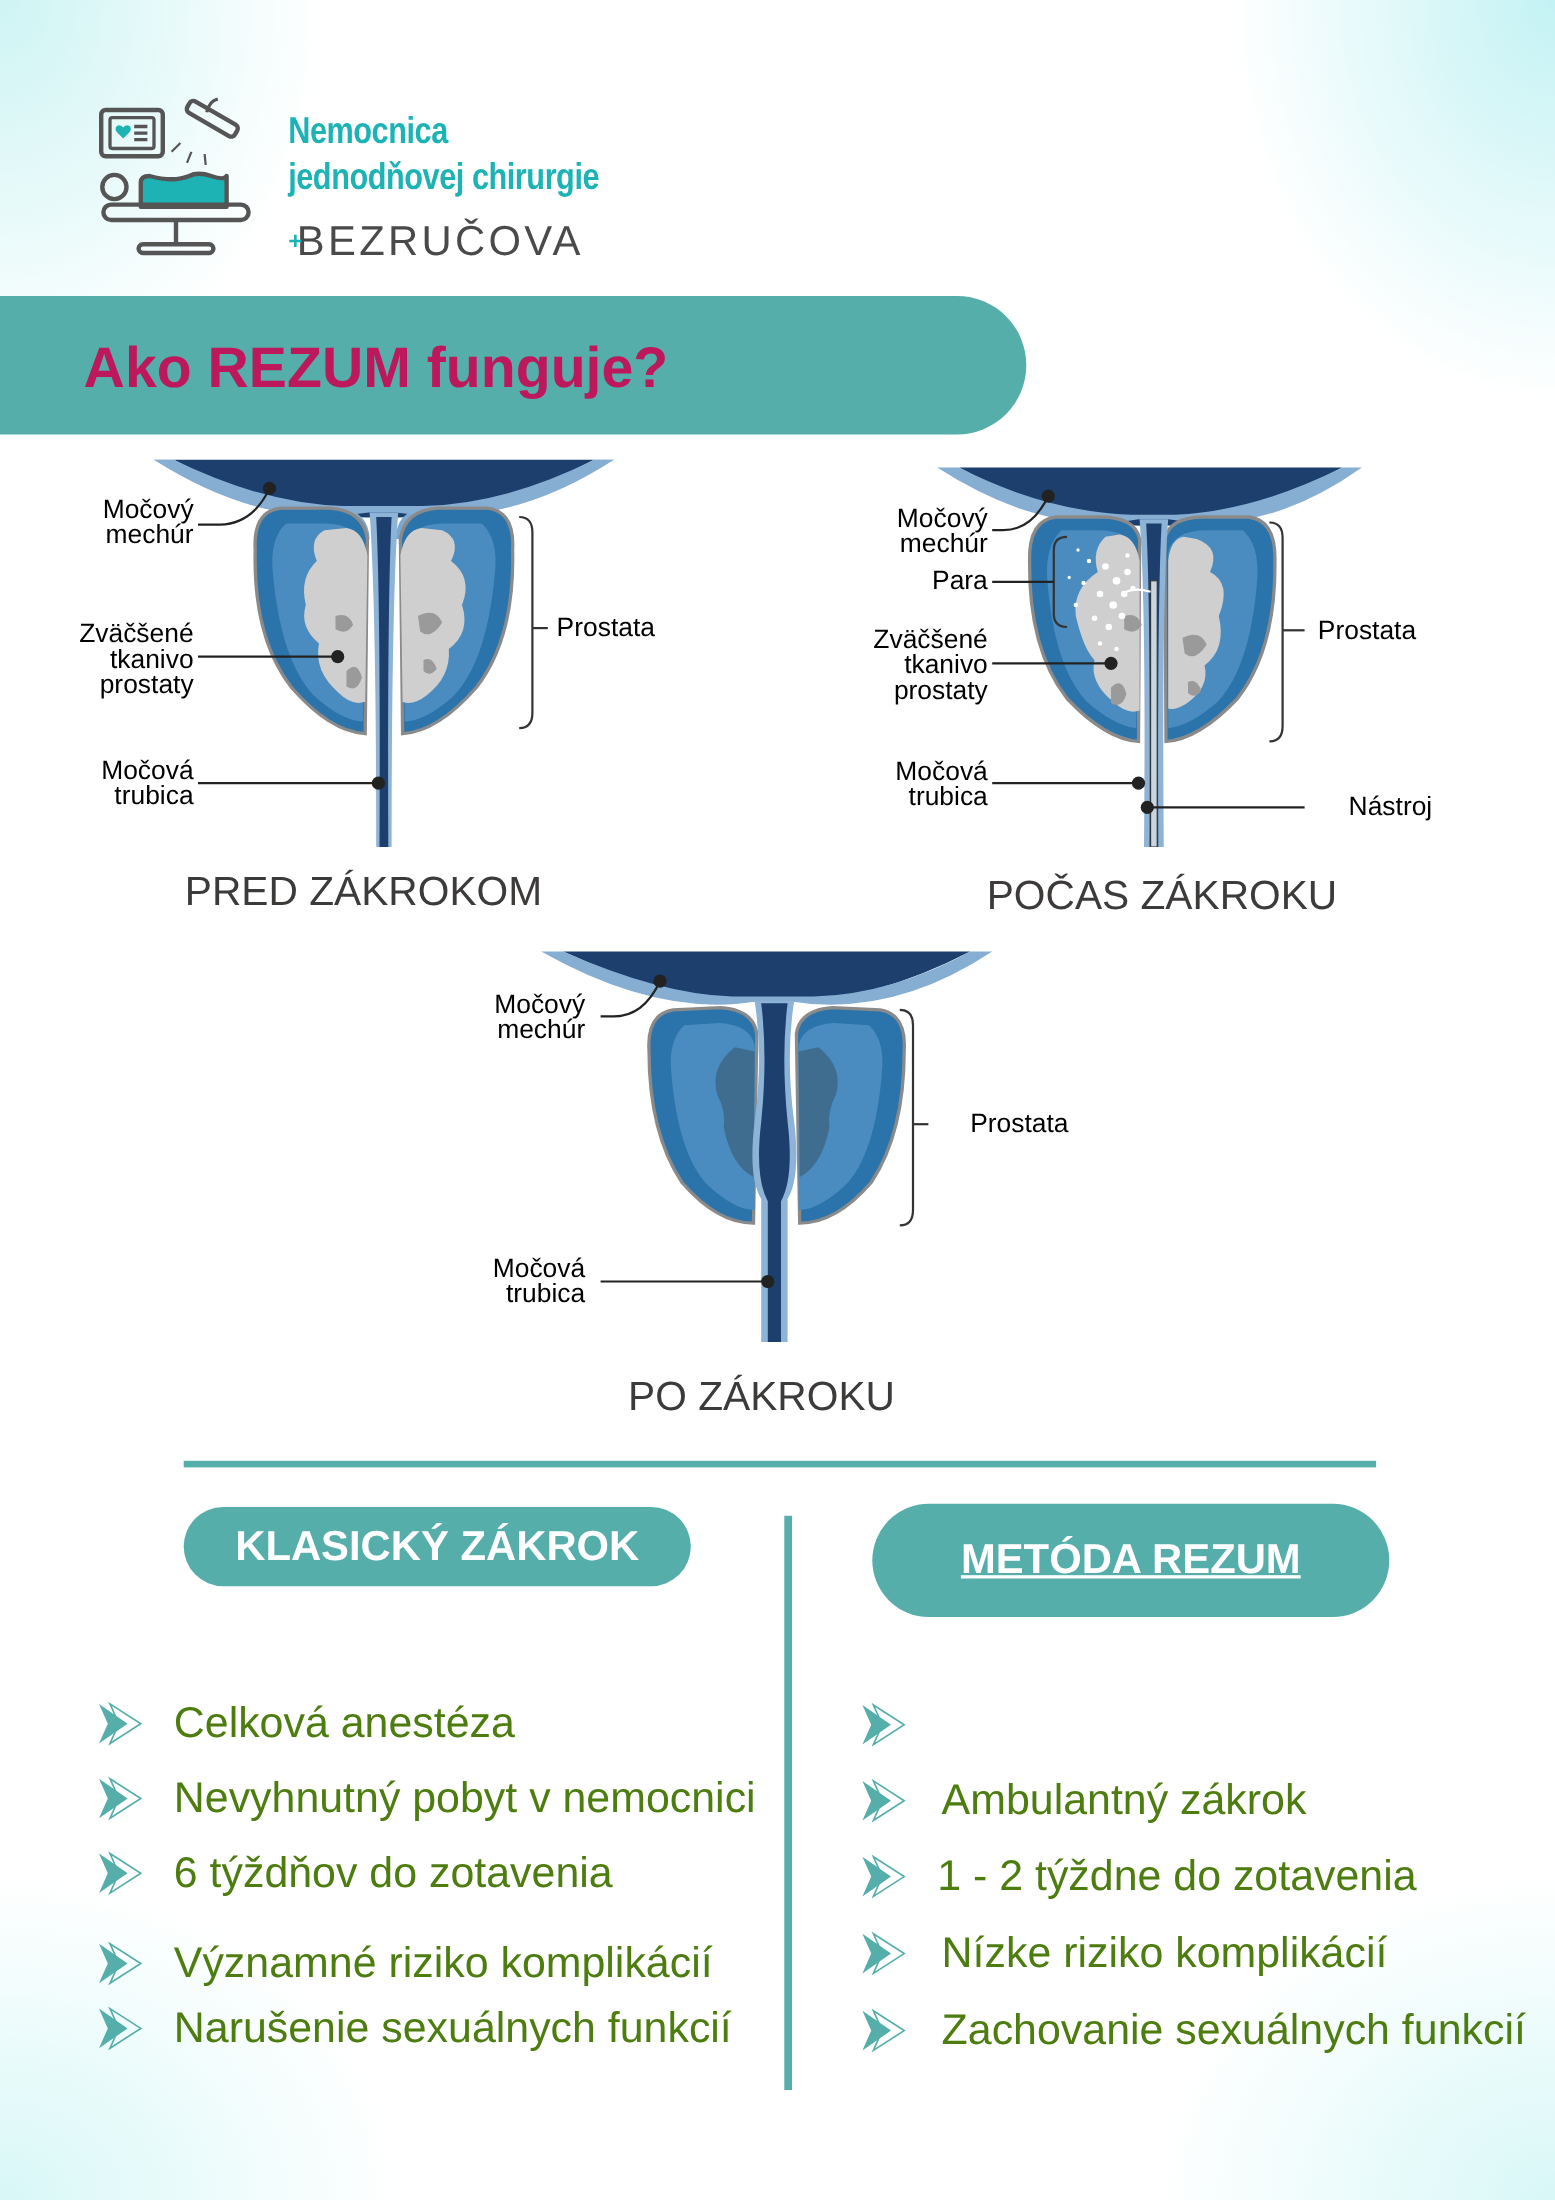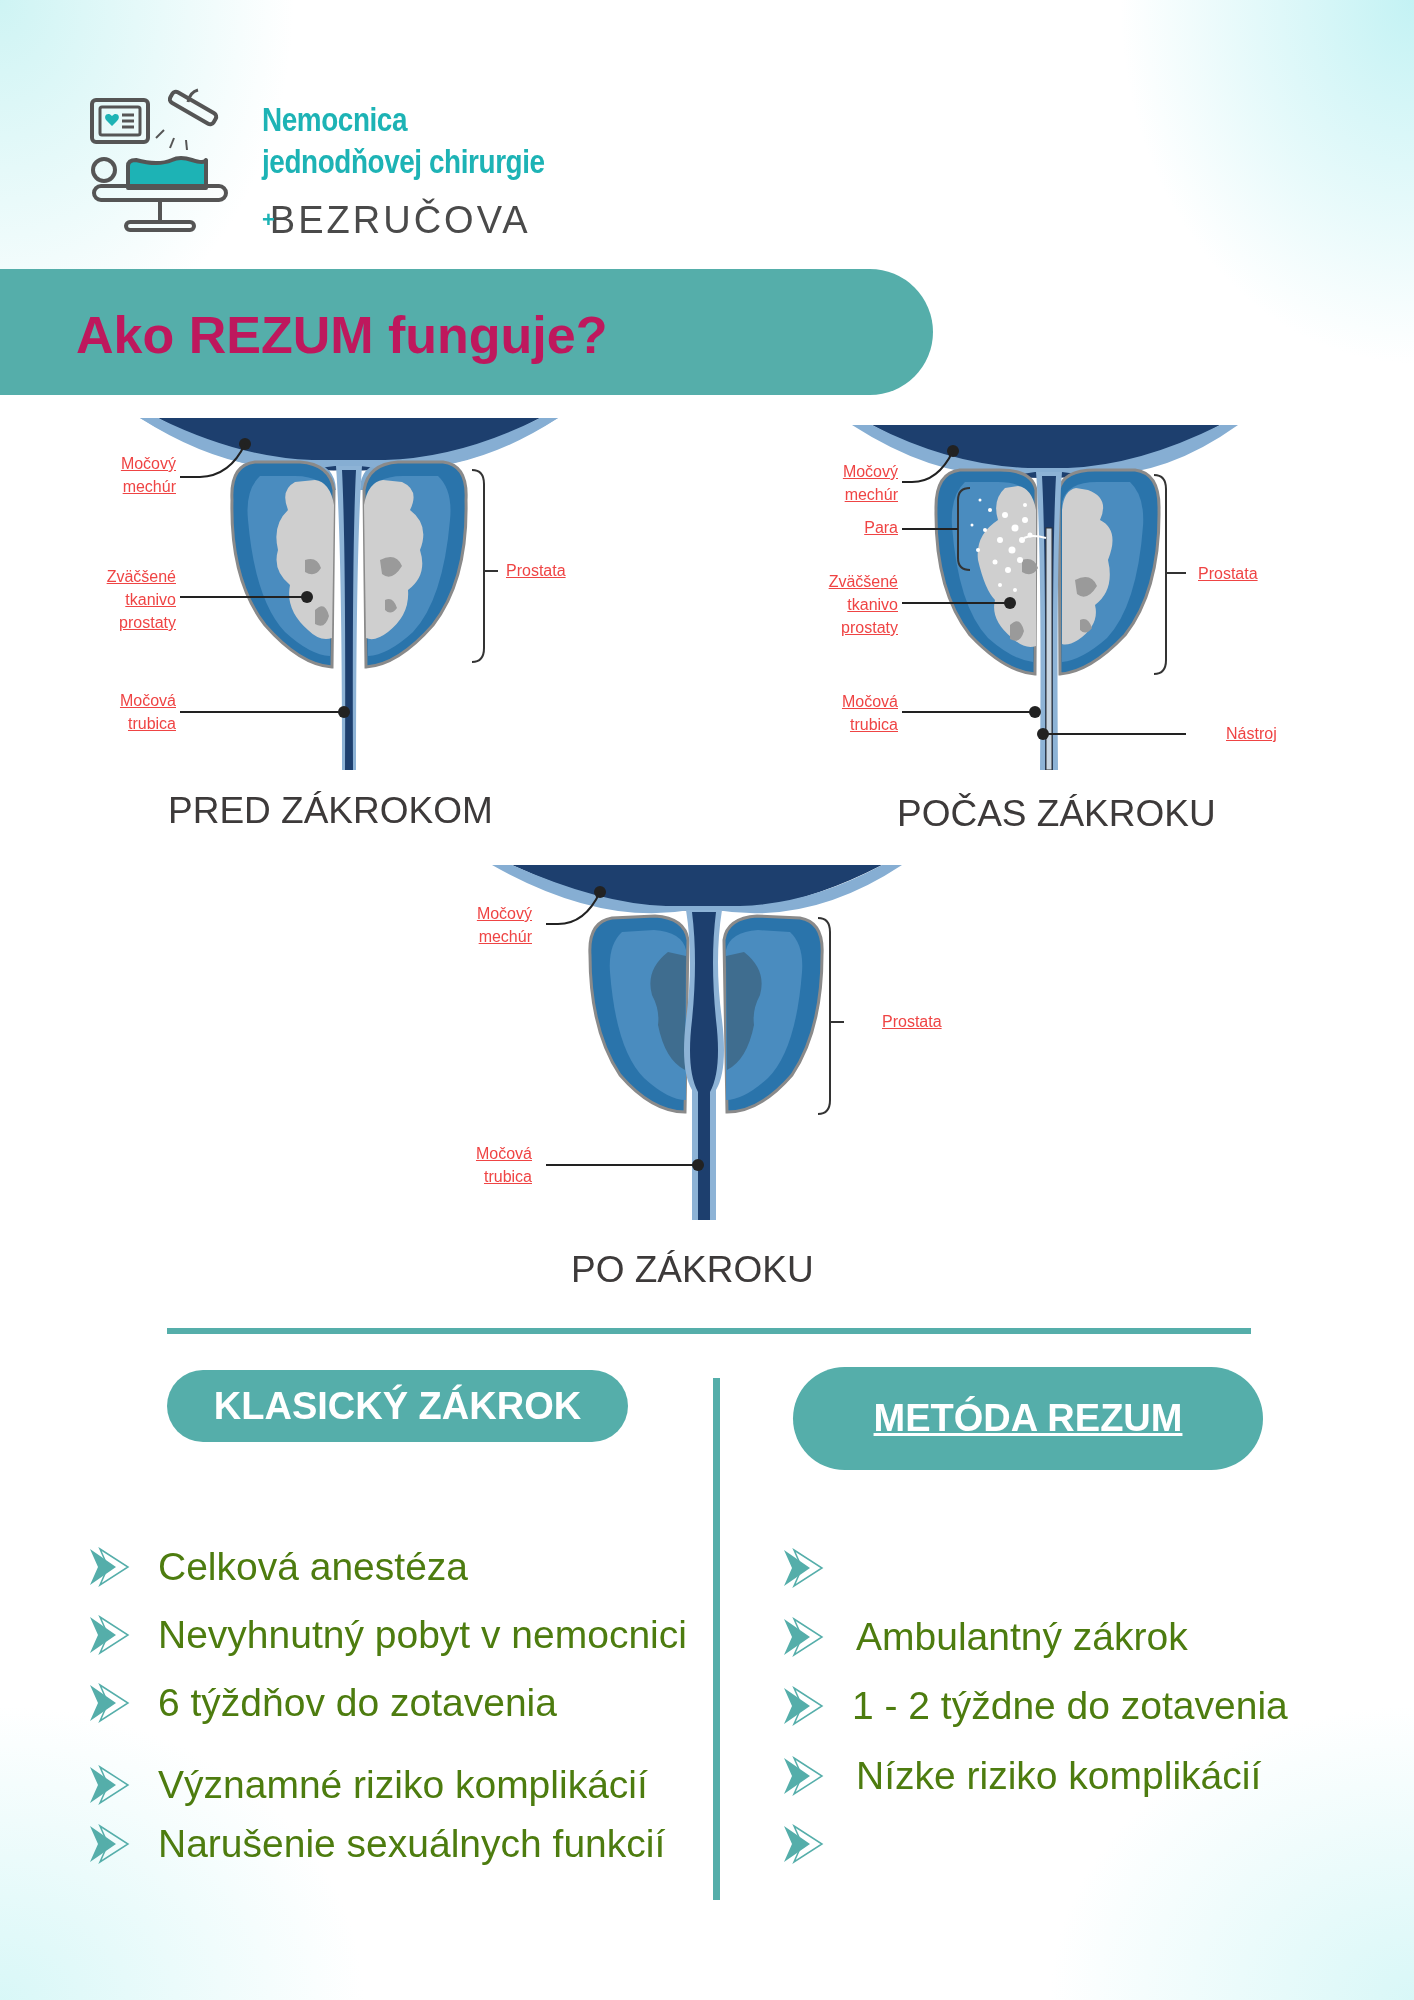--- a/index.html
+++ b/index.html
@@ -37,21 +37,21 @@
       background: #55aeaa;
       border-radius: 0 63px 63px 0;
     }
     .banner-title {
       left: 76px; top: 305px; color: #be185d; font-weight: bold; font-size: 52px;
       line-height: 60px; white-space: nowrap;
     }
 
     
     .diagram { }
-    .lbl { position: absolute; font-size: 16px; line-height: 23px; color: #ef4444; text-align: right; white-space: nowrap; text-decoration: underline; }
+    .lbl { position: absolute; font-size: 24px; line-height: 23px; color: #000000; text-align: right; white-space: nowrap; }
     .lbl-l { text-align: left; }
     .caption { position: absolute; font-size: 37px; color: #3d3a3a; white-space: nowrap; letter-spacing: 0px; }
 
     
     .divider { left: 167px; top: 1328px; width: 1084px; height: 6px; background: #55aeaa; }
     .vline { left: 713px; top: 1378px; width: 7px; height: 522px; background: #55aeaa; }
 
     
     .pill {
       background: #55aeaa; color: #fff; font-weight: bold; font-size: 38px;
@@ -338,14 +338,15 @@
         <path d="M2 2 L28 20 L2 38 L10 20 Z" fill="#55aeaa"></path>
         <path d="M12 2 L40 20 L12 38 L20 20 Z" fill="none" stroke="#55aeaa" stroke-width="1.5"></path>
       </svg>
     <span class="txt" style="margin-left:30px">Nízke riziko komplikácií</span>
   </div>
   <div class="list-item" style="left:0; top:276px;">
     <svg class="chev" viewBox="0 0 44 40">
         <path d="M2 2 L28 20 L2 38 L10 20 Z" fill="#55aeaa"></path>
         <path d="M12 2 L40 20 L12 38 L20 20 Z" fill="none" stroke="#55aeaa" stroke-width="1.5"></path>
       </svg>
+    <span class="txt" style="margin-left:30px">Zachovanie sexuálnych funkcií</span>
   </div>
 </div>
 
 </body></html>

